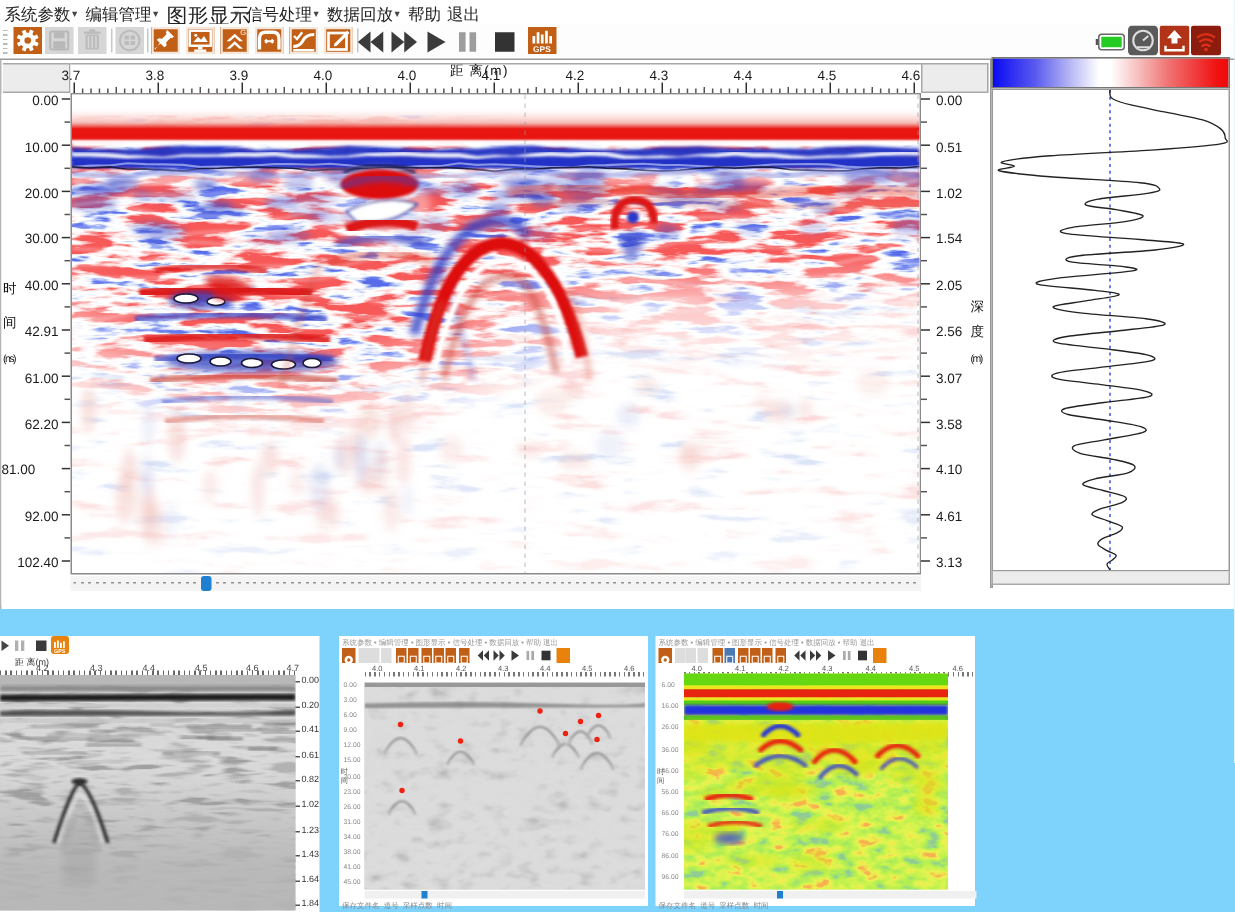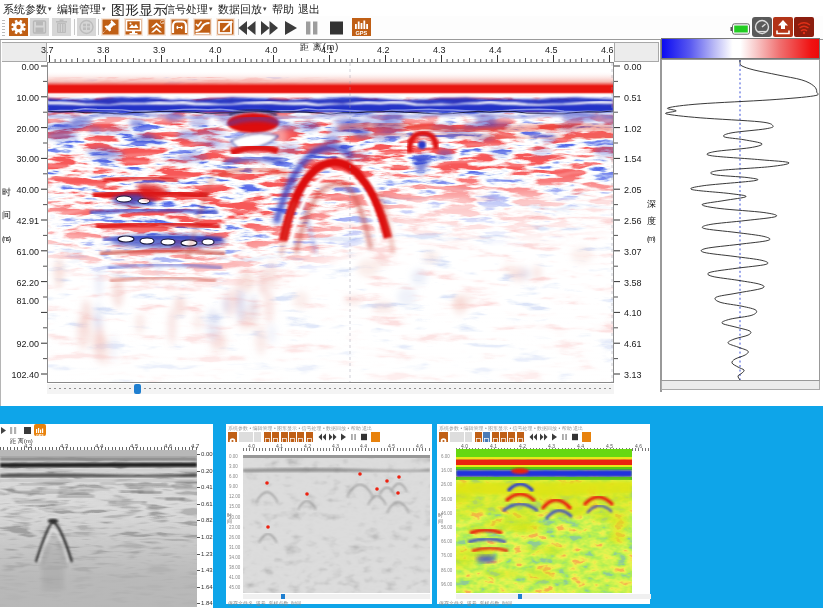--- a/index.html
+++ b/index.html
@@ -1,15 +1,15 @@
 <!DOCTYPE html>
 <html><head><meta charset="utf-8"><style>
 *{margin:0;padding:0;box-sizing:border-box}
 body{width:823px;height:608px;font-family:"Liberation Sans",sans-serif;background:#fff;overflow:hidden}
-#app{position:relative;width:823px;height:608px;background:#0ea5e9}
+#app{position:relative;width:823px;height:608px;background:#7dd3fc}
 .abs{position:absolute}
 .lbl{position:absolute;font-size:9px;color:#1a1a1a;white-space:nowrap}
 </style></head><body>
 <div id="app">
 <div class="abs" style="left:0;top:0;width:823px;height:16px;background:#fff">
       <span class="abs" style="left:3px;top:2px;font-size:11px;color:#222">系统参数</span>
       <span class="abs" style="left:57px;top:2px;font-size:11px;color:#222">编辑管理</span>
       <span class="abs" style="left:111px;top:2px;font-size:14px;color:#222">图形显示</span>
       <span class="abs" style="left:164px;top:2px;font-size:11px;color:#222">信号处理</span>
       <span class="abs" style="left:218px;top:2px;font-size:11px;color:#222">数据回放</span>
@@ -274,21 +274,21 @@
       </svg>
       <div class="abs" style="left:0;top:22px;width:46px;height:342px;background:#fff"></div>
       <div class="lbl" style="left:0;top:22px;width:38px;text-align:right">0.00</div>
       <div class="lbl" style="left:0;top:53px;width:38px;text-align:right">10.00</div>
       <div class="lbl" style="left:0;top:84px;width:38px;text-align:right">20.00</div>
       <div class="lbl" style="left:0;top:114px;width:38px;text-align:right">30.00</div>
       <div class="lbl" style="left:0;top:145px;width:38px;text-align:right">40.00</div>
       <div class="lbl" style="left:0;top:176px;width:38px;text-align:right">42.91</div>
       <div class="lbl" style="left:0;top:207px;width:38px;text-align:right">61.00</div>
       <div class="lbl" style="left:0;top:238px;width:38px;text-align:right">62.20</div>
-      <div class="lbl" style="left:0;top:256px;width:38px;text-align:right">81.00</div>
+      <div class="lbl" style="left:0;top:268px;width:38px;text-align:left">81.00</div>
       <div class="lbl" style="left:0;top:299px;width:38px;text-align:right">92.00</div>
       <div class="lbl" style="left:0;top:330px;width:38px;text-align:right">102.40</div>
       <svg class="abs" style="left:40px;top:22px" width="6" height="342" viewBox="0 0 6 342">
         <rect x="0" y="3.5" width="6" height="1" fill="#333"></rect>
         <rect x="2" y="18.9" width="4" height="1" fill="#555"></rect>
         <rect x="0" y="34.3" width="6" height="1" fill="#333"></rect>
         <rect x="2" y="49.7" width="4" height="1" fill="#555"></rect>
         <rect x="0" y="65.1" width="6" height="1" fill="#333"></rect>
         <rect x="2" y="80.5" width="4" height="1" fill="#555"></rect>
         <rect x="0" y="95.9" width="6" height="1" fill="#333"></rect>

